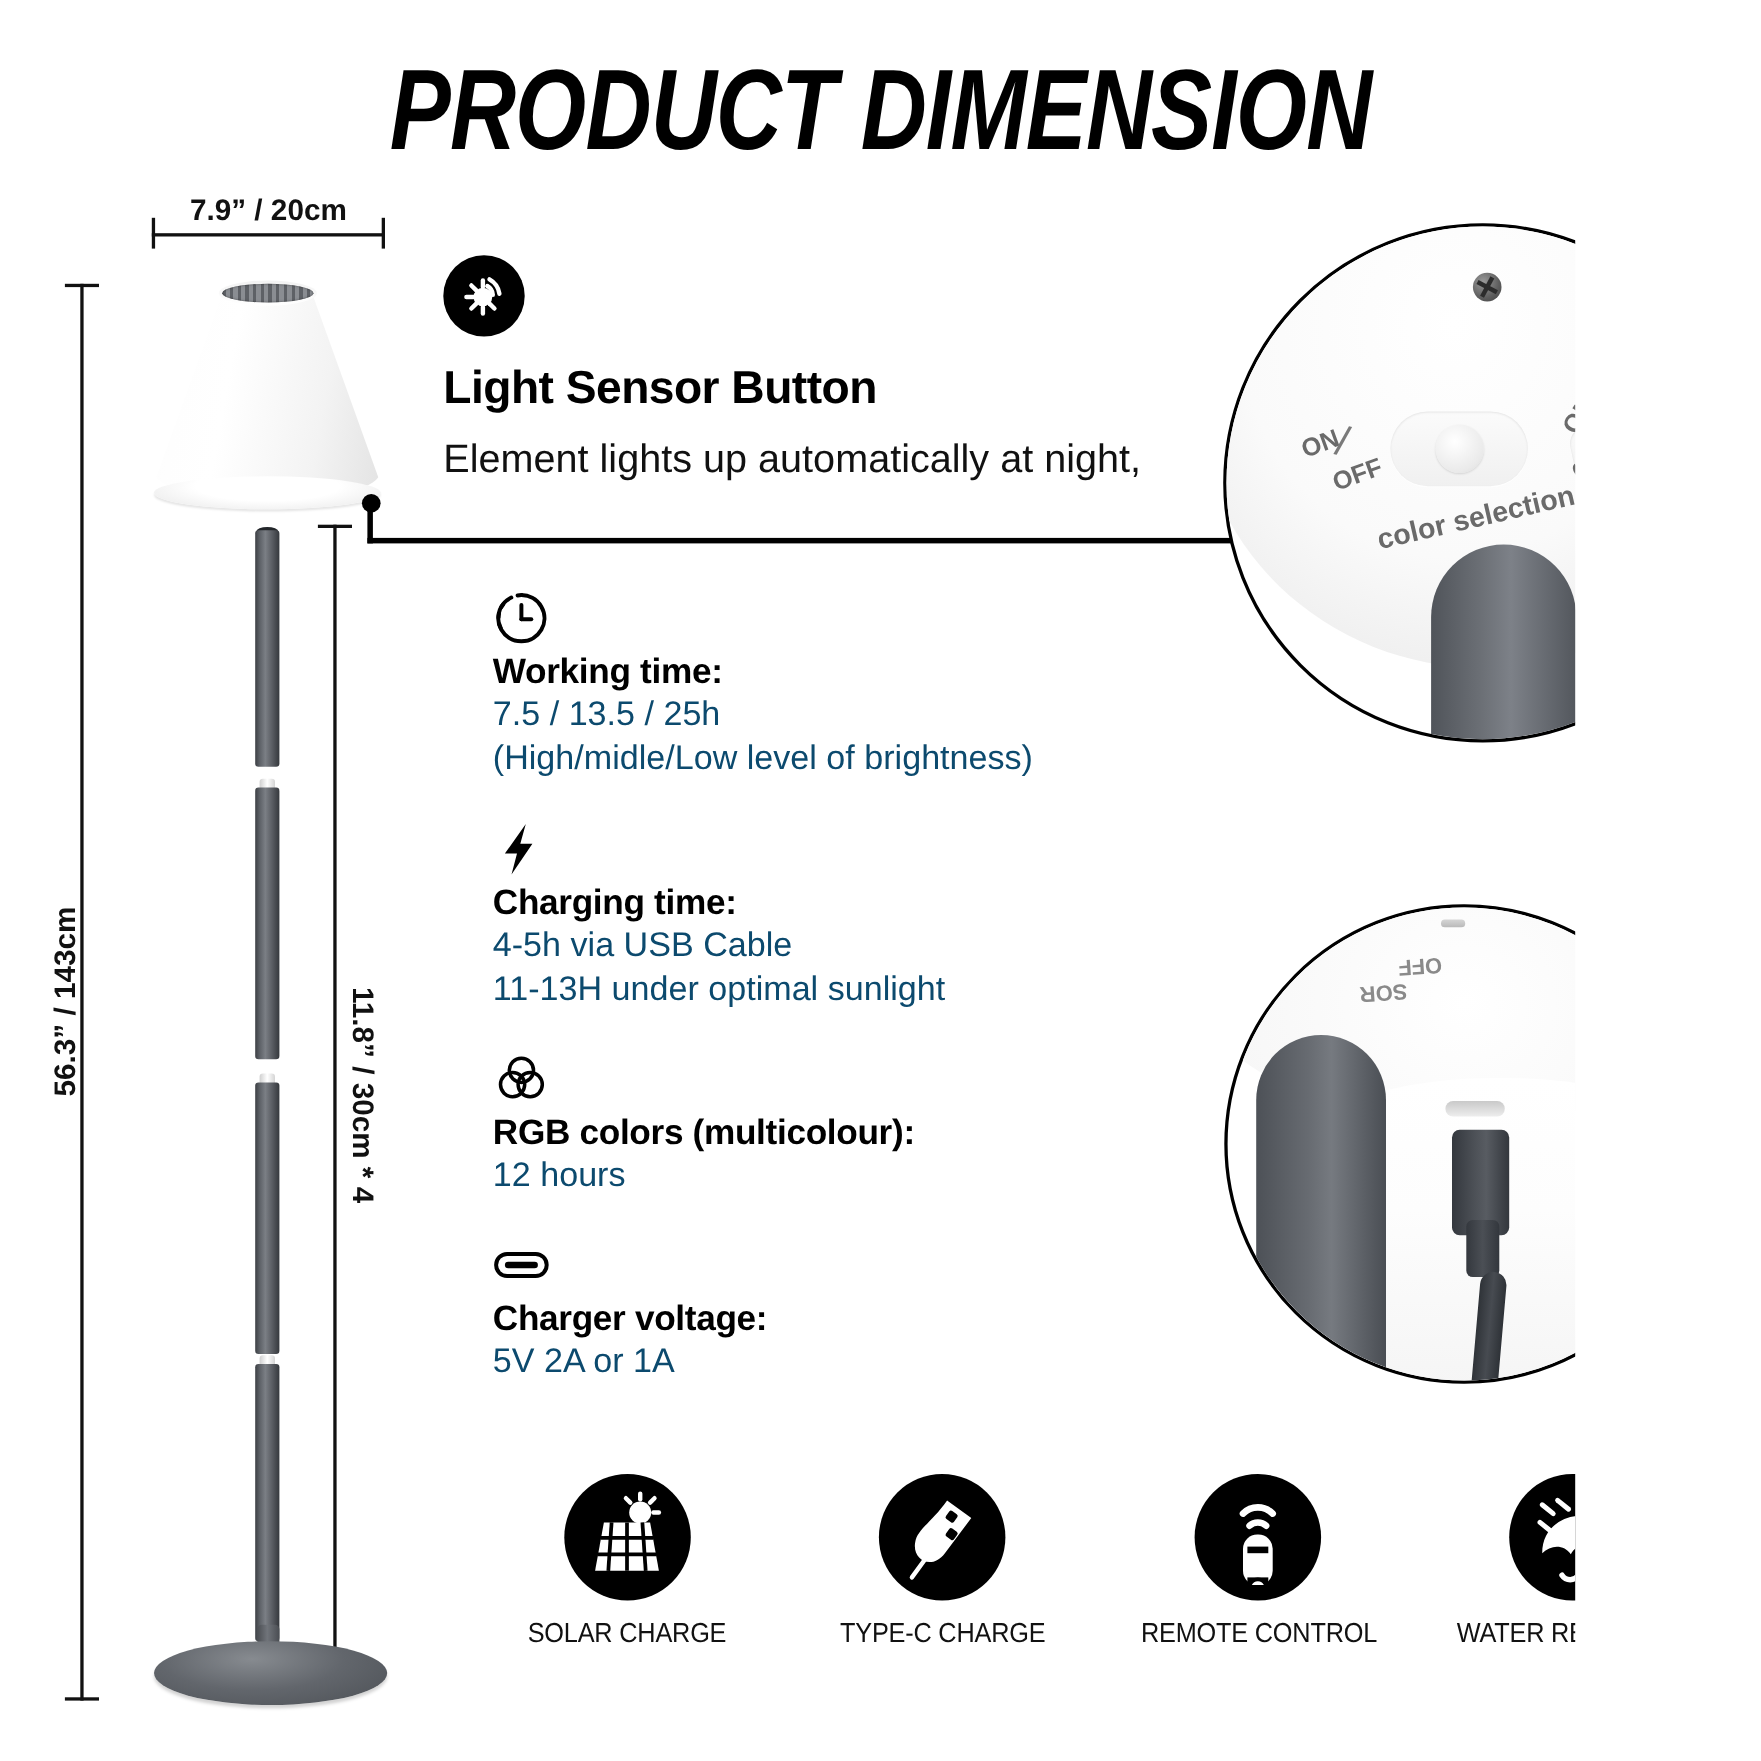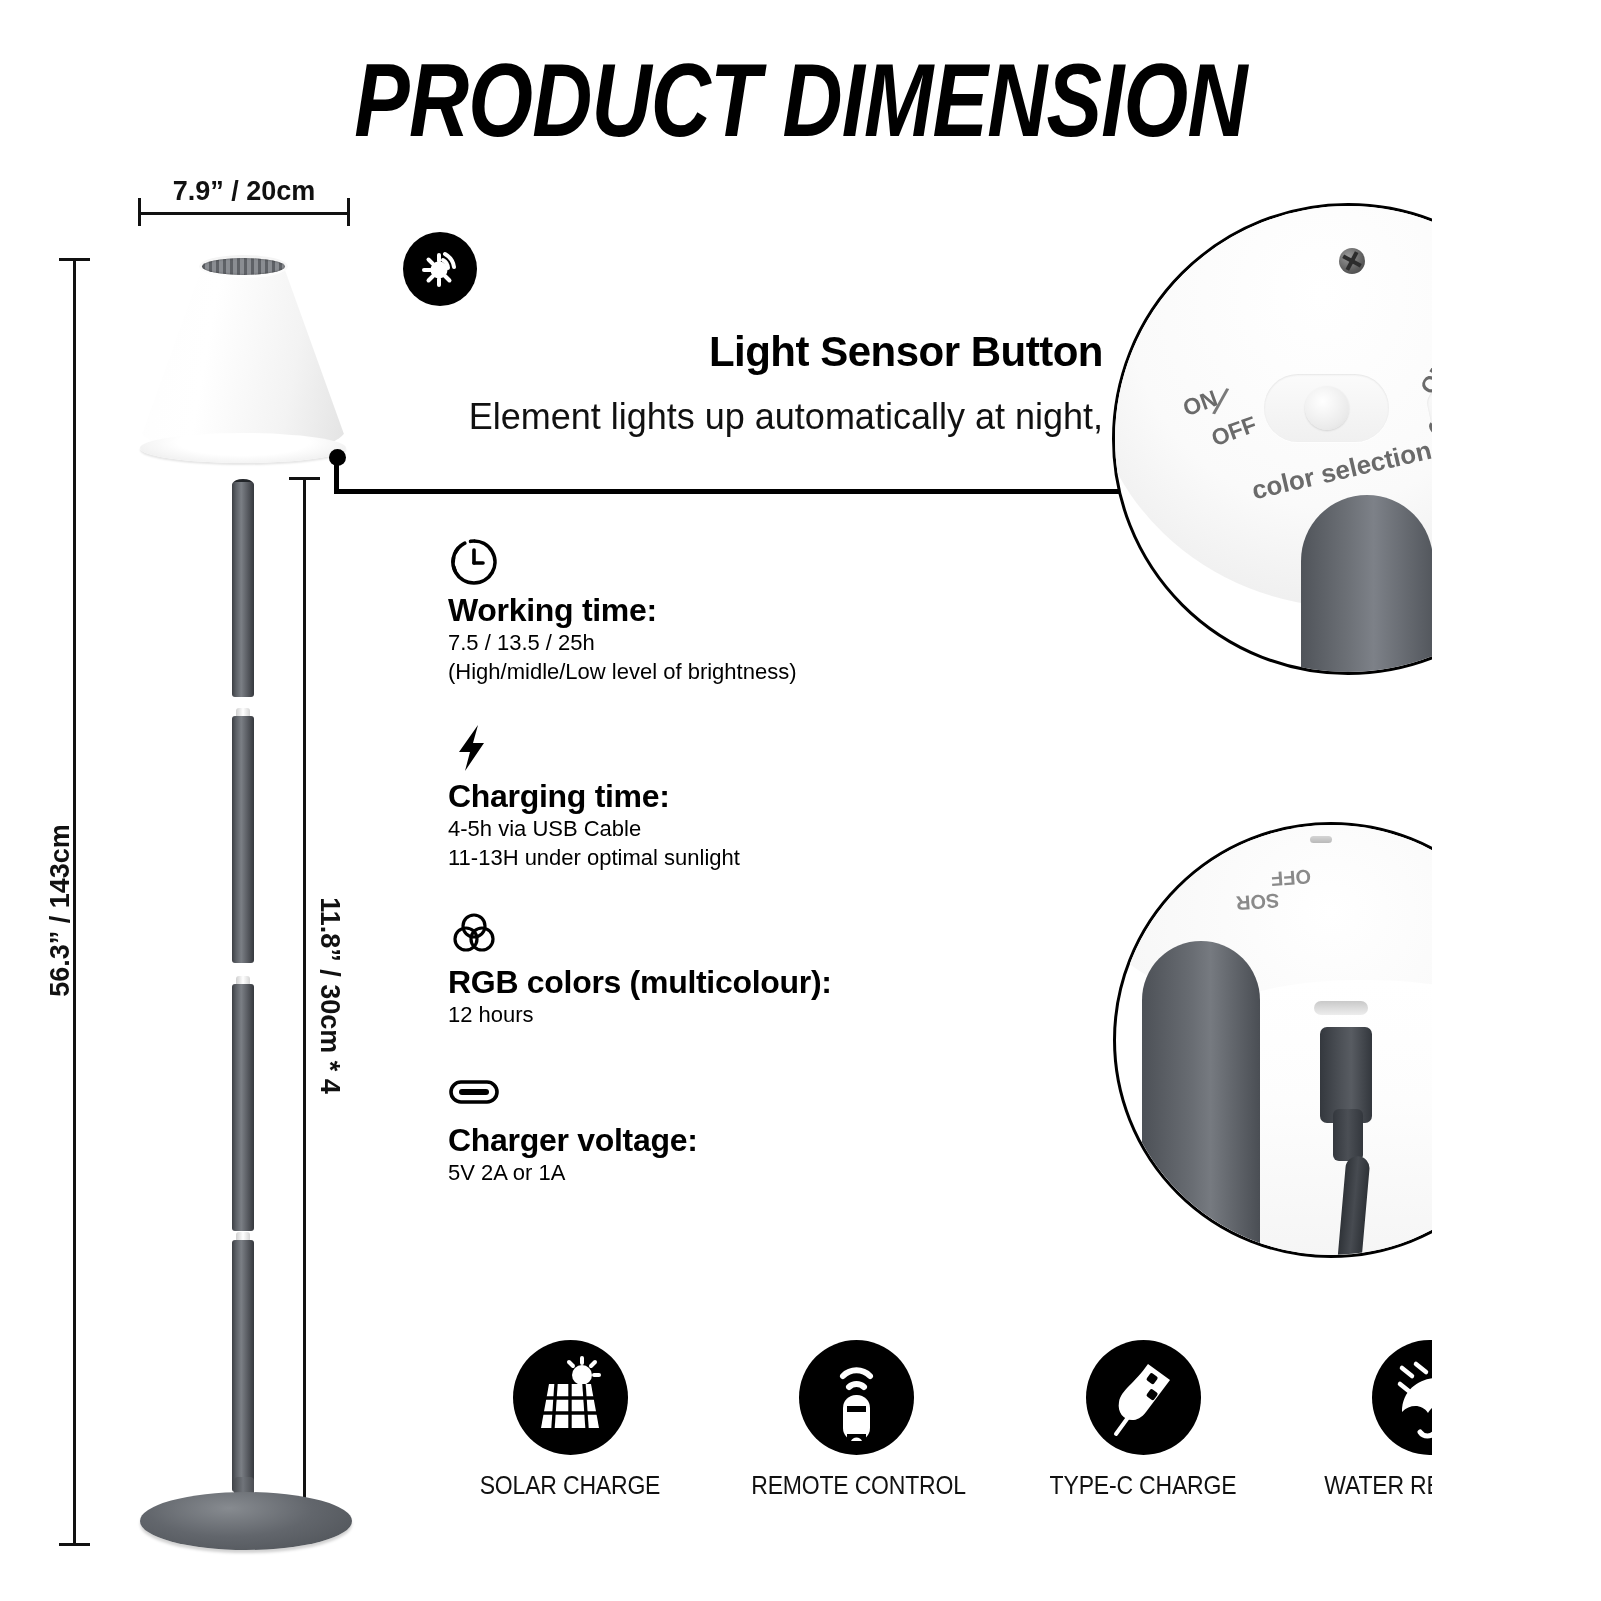--- a/index.html
+++ b/index.html
@@ -141,40 +141,40 @@
 
   
   .leader-dot {
     position: absolute; left: 329px; top: 449px;
     width: 17px; height: 17px; border-radius: 50%; background: #000;
   }
   .leader-v { position: absolute; left: 334px; top: 458px; width: 5px; height: 36px; background:#000; }
   .leader-h { position: absolute; left: 334px; top: 489px; height: 5px; width: 832px; background:#000; }
 
   
-  #callout { position: absolute; left: 403px; top: 232px; width: 700px; text-align: right; }
+  #callout { position: absolute; left: 403px; top: 232px; width: 700px; }
   .badge-icon {
     width: 74px; height: 74px; border-radius: 50%;
     background: #000; position: relative;
   }
   .callout-title {
     margin-top: 22px;
     font-size: 42px; font-weight: 800; color: #000; letter-spacing: -0.5px;
   }
   .callout-line {
     font-size: 36px; color: #111; line-height: 1.52; white-space: nowrap;
   }
   .callout-lines { margin-top: 14px; }
 
   
   #specs { position: absolute; left: 448px; top: 536px; width: 660px; }
   .spec { margin-bottom: 36px; }
   .spec-icon { width: 52px; height: 52px; position: relative; margin-bottom: 4px; }
   .spec-title { font-size: 32px; font-weight: 800; color:#000; letter-spacing:-0.3px; }
-  .spec-text  { font-size: 22px; color:#000000; line-height: 1.30; white-space: nowrap; }
+  .spec-text  { font-size: 31px; color:#0c4a6e; line-height: 1.30; white-space: nowrap; }
 
   
   #features {
     position: absolute; left: 455px; top: 1340px;
     width: 1090px; display: flex; justify-content: space-between;
   }
   .feature { width: 230px; text-align: center; }
   .feature-circle {
     width: 115px; height: 115px; border-radius: 50%;
     background:#000; margin: 0 auto; position: relative;
@@ -462,48 +462,48 @@
             <line x1="30" y1="73" x2="84" y2="73"></line>
           </g>
         </svg>
       </div>
       <div class="feature-label">SOLAR CHARGE</div>
     </div>
 
     <div class="feature">
       <div class="feature-circle">
         <svg width="115" height="115" viewBox="0 0 115 115" aria-hidden="true">
+          <g fill="#fff">
+            <path d="M62 24 L84 40 L60 72 C48 88 30 78 33 62 C35 50 48 44 62 24 Z"></path>
+            <line x1="46" y1="72" x2="30" y2="94" stroke="#fff" stroke-width="4" stroke-linecap="round"></line>
+          </g>
+          <g fill="#000">
+            <rect x="62" y="34" width="9" height="9" rx="2" transform="rotate(36 66 38)"></rect>
+            <rect x="62" y="50" width="9" height="9" rx="2" transform="rotate(36 66 54)"></rect>
+          </g>
+        </svg>
+      </div>
+      <div class="feature-label">TYPE-C CHARGE</div>
+    </div>
+
+    <div class="feature">
+      <div class="feature-circle">
+        <svg width="115" height="115" viewBox="0 0 115 115" aria-hidden="true">
           <g fill="none" stroke="#fff" stroke-width="6" stroke-linecap="round">
             <path d="M44 36 A 19 19 0 0 1 71 36"></path>
             <path d="M50 47 A 11 11 0 0 1 65 47"></path>
           </g>
           <rect x="44" y="55" width="27" height="46" rx="13" fill="#fff"></rect>
           <rect x="48" y="66" width="19" height="6" fill="#000"></rect>
           <path d="M48 101 A 10 10 0 0 1 67 101 Z" fill="#000"></path>
           <rect x="48" y="94" width="19" height="8" fill="#000"></rect>
           <path d="M52 101 A 6 6 0 0 1 63 101 Z" fill="#fff"></path>
         </svg>
       </div>
       <div class="feature-label">REMOTE CONTROL</div>
-    </div>
-
-    <div class="feature">
-      <div class="feature-circle">
-        <svg width="115" height="115" viewBox="0 0 115 115" aria-hidden="true">
-          <g fill="#fff">
-            <path d="M62 24 L84 40 L60 72 C48 88 30 78 33 62 C35 50 48 44 62 24 Z"></path>
-            <line x1="46" y1="72" x2="30" y2="94" stroke="#fff" stroke-width="4" stroke-linecap="round"></line>
-          </g>
-          <g fill="#000">
-            <rect x="62" y="34" width="9" height="9" rx="2" transform="rotate(36 66 38)"></rect>
-            <rect x="62" y="50" width="9" height="9" rx="2" transform="rotate(36 66 54)"></rect>
-          </g>
-        </svg>
-      </div>
-      <div class="feature-label">TYPE-C CHARGE</div>
     </div>
 
     <div class="feature">
       <div class="feature-circle">
         <svg width="115" height="115" viewBox="0 0 115 115" aria-hidden="true">
           <g stroke="#fff" stroke-width="4.5" stroke-linecap="round">
             <line x1="30" y1="28" x2="40" y2="36"></line>
             <line x1="44" y1="24" x2="54" y2="32"></line>
             <line x1="28" y1="44" x2="38" y2="52"></line>
           </g>

